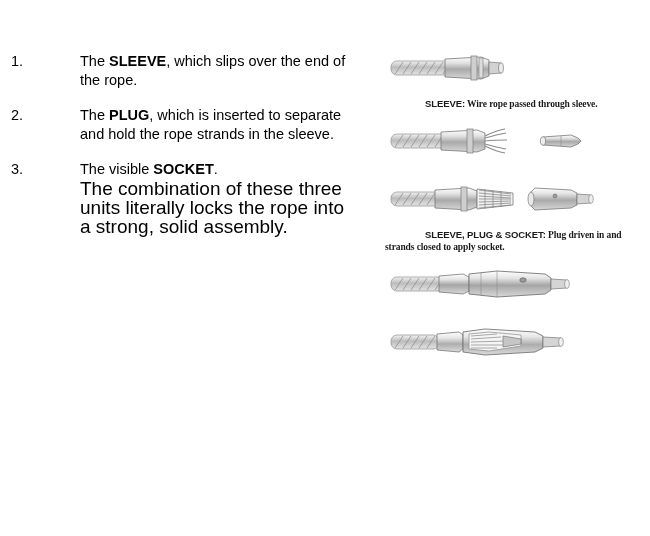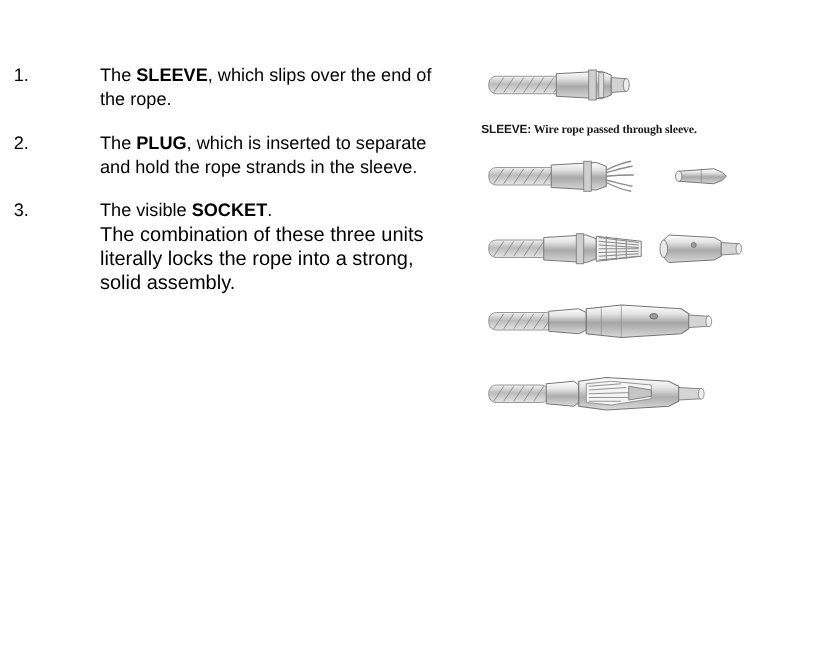--- a/index.html
+++ b/index.html
@@ -44,21 +44,21 @@
   }
   .list-body {
     flex: 1 1 auto;
     font-size: 14.5px;
     line-height: 19px;
     margin-left: 48px;
   }
   .list-body b { font-weight: bold; }
   .sub-line {
     display: block;
-    font-size: 16px;
+    font-size: 19px;
     line-height: 19px;
   }
 
   
   .fig-col {
     position: absolute;
     left: 385px;
     top: 48px;
     width: 250px;
   }
@@ -71,21 +71,21 @@
   }
   .fig-art svg { display: block; }
   .fig-cap {
     font-size: 9.5px;
     font-weight: bold;
     line-height: 11.5px;
     color: #1a1a1a;
     margin-top: 2px;
     letter-spacing: -0.1px;
   }
-  .fig-cap .cap-label { font-weight: bold; }
+  .fig-cap .cap-label { font-weight: bold; margin-left: 40px; }
   .fig-cap .cap-text { font-weight: bold; font-family: Liberation Serif, serif; }
 </style>
 </head>
 <body>
 
 <div class="page">
 
   <div class="list-col">
 
     <div class="list-item">
@@ -238,20 +238,23 @@
               <path d="M116 12 L116 28"></path>
           </g>
 
           <path d="M146 13 L150 9 L186 11 L192 14 L192 26 L186 29 L150 31 L146 27 Z" fill="url(#mg3)" stroke="#777" stroke-width="0.8"></path>
           <ellipse cx="146" cy="20" rx="3" ry="7" fill="#e9e9e9" stroke="#777" stroke-width="0.7"></ellipse>
           <circle cx="170" cy="17" r="2" fill="#9b9b9b" stroke="#6c6c6c" stroke-width="0.6"></circle>
           <path d="M192 15 L206 16 L206 24 L192 25 Z" fill="#d4d4d4" stroke="#777" stroke-width="0.7"></path>
           <ellipse cx="206" cy="20" rx="2.2" ry="4.3" fill="#efefef" stroke="#777" stroke-width="0.6"></ellipse>
         </svg>
       </div>
+      <div class="fig-cap">
+        <span class="cap-label">SLEEVE, PLUG &amp; SOCKET:</span><span class="cap-text"> Plug driven in and strands closed to apply socket.</span>
+      </div>
     </div>
 
     <div class="fig">
       <div class="fig-art">
         <svg width="250" height="48" viewBox="0 0 250 48">
           <defs>
             <linearGradient id="mg4" x1="0" y1="0" x2="0" y2="1">
               <stop offset="0%" stop-color="#ffffff"></stop>
               <stop offset="28%" stop-color="#e3e3e3"></stop>
               <stop offset="55%" stop-color="#a5a5a5"></stop>

